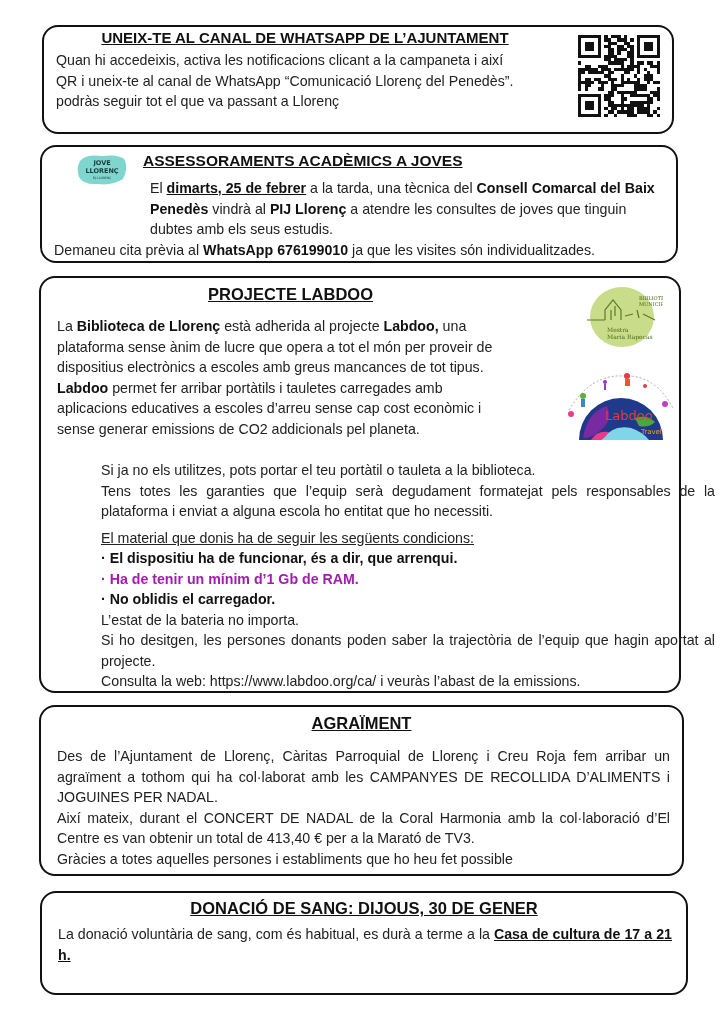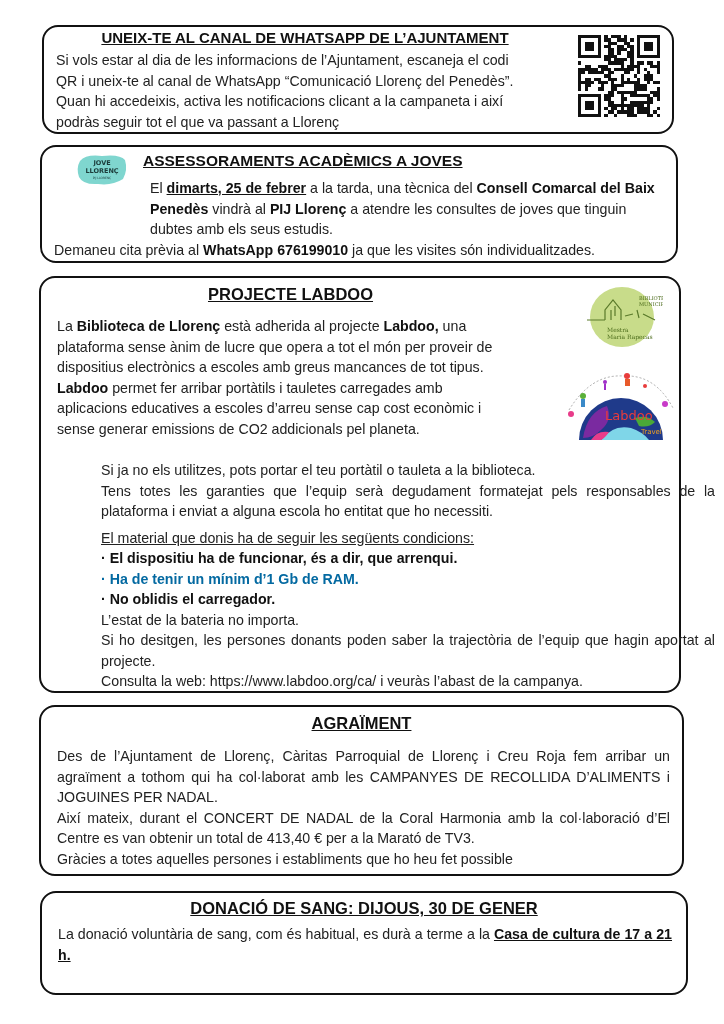--- a/index.html
+++ b/index.html
@@ -37,23 +37,22 @@
   #box-sang { left: 40px; top: 891px; width: 648px; height: 104px; }
   #box-sang .title { position: absolute; left: 0; right: 0; top: 6px; font-size: 16.5px; }
   #box-sang .body { position: absolute; left: 16px; top: 31px; width: 614px; }
 </style>
 </head>
 <body>
 
 <div class="box" id="box-whatsapp">
   <div class="title">UNEIX-TE AL CANAL DE WHATSAPP DE L’AJUNTAMENT</div>
   <div class="body t">
-    <div>Si vols estar al dia de les informacions de l’Ajuntament, escaneja el codi</div>
+    <div>Quan hi accedeixis, activa les notificacions clicant a la campaneta i així</div>
     <div>QR i uneix-te al canal de WhatsApp “Comunicació Llorenç del Penedès”.</div>
-    <div>Quan hi accedeixis, activa les notificacions clicant a la campaneta i així</div>
     <div>podràs seguir tot el que va passant a Llorenç</div>
   </div>
   <svg id="qr" viewBox="0 0 25 25" shape-rendering="crispEdges">
       <rect x="0" y="0" width="25" height="25" fill="#fff"></rect>
       <rect x="8" y="0" width="1" height="1" fill="#111"></rect>
       <rect x="10" y="0" width="1" height="1" fill="#111"></rect>
       <rect x="11" y="0" width="1" height="1" fill="#111"></rect>
       <rect x="12" y="0" width="1" height="1" fill="#111"></rect>
       <rect x="14" y="0" width="1" height="1" fill="#111"></rect>
       <rect x="8" y="1" width="1" height="1" fill="#111"></rect>
@@ -364,25 +363,25 @@
     <circle cx="104" cy="34" r="3" fill="#c83ac8"></circle>
     <circle cx="10" cy="44" r="3" fill="#e83c8a"></circle>
   </svg>
 
   <div class="rest t">
     <div>Si ja no els utilitzes, pots portar el teu portàtil o tauleta a la biblioteca.</div>
     <div class="just">Tens totes les garanties que l’equip serà degudament formatejat pels responsables de la plataforma i enviat a alguna escola ho entitat que ho necessiti.</div>
     <div class="gap"></div>
     <div><u>El material que donis ha de seguir les següents condicions:</u></div>
     <div style="font-weight:bold;color:#111;">· El dispositiu ha de funcionar, és a dir, que arrenqui.</div>
-    <div style="font-weight:bold;color:#0369a1;">· Ha de tenir un mínim d’1 Gb de RAM.</div>
+    <div style="font-weight:bold;color:#a21caf;">· Ha de tenir un mínim d’1 Gb de RAM.</div>
     <div style="font-weight:bold;color:#111;">· No oblidis el carregador.</div>
     <div>L’estat de la bateria no importa.</div>
     <div class="just">Si ho desitgen, les persones donants poden saber la trajectòria de l’equip que hagin aportat al projecte.</div>
-    <div>Consulta la web: https://www.labdoo.org/ca/ i veuràs l’abast de la campanya.</div>
+    <div>Consulta la web: https://www.labdoo.org/ca/ i veuràs l’abast de la emissions.</div>
   </div>
 </div>
 
 <div class="box" id="box-agraiment">
   <div class="title">AGRAÏMENT</div>
   <div class="body t">
     <div class="just">Des de l’Ajuntament de Llorenç, Càritas Parroquial de Llorenç i Creu Roja fem arribar un agraïment a tothom qui ha col·laborat amb les CAMPANYES DE RECOLLIDA D’ALIMENTS i JOGUINES PER NADAL.</div>
     <div class="just">Així mateix, durant el CONCERT DE NADAL de la Coral Harmonia amb la col·laboració d’El Centre es van obtenir un total de 413,40 € per a la Marató de TV3.</div>
     <div>Gràcies a totes aquelles persones i establiments que ho heu fet possible</div>
   </div>

